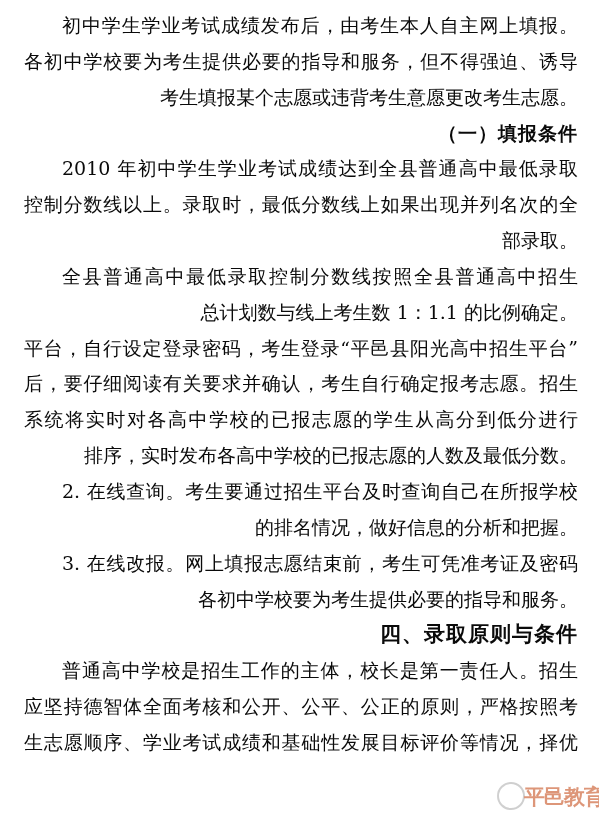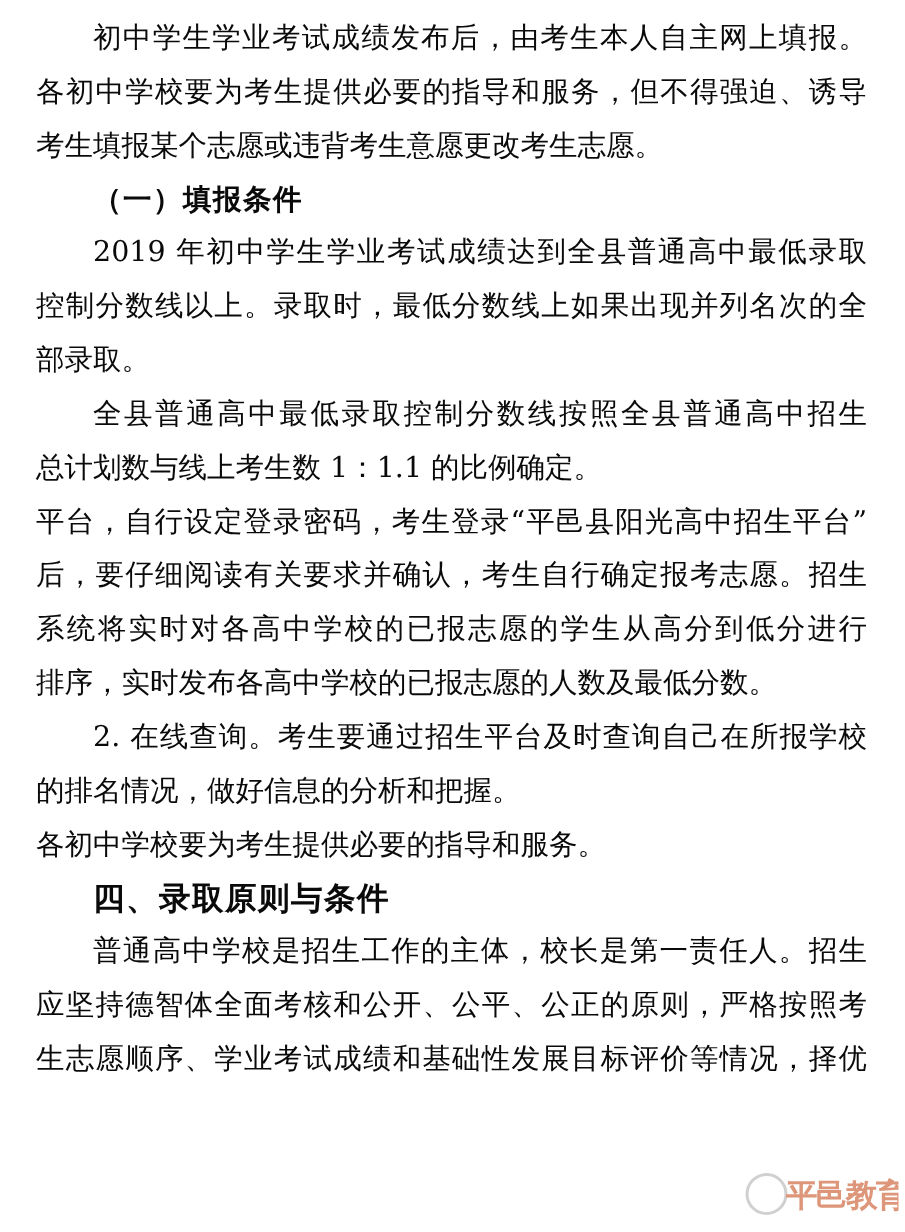--- a/index.html
+++ b/index.html
@@ -21,20 +21,21 @@
     left: 24px;
     top: 8px;
     width: 554px;
   }
   .line {
     height: 35.85px;
     line-height: 35.85px;
     font-size: 19px;
     white-space: normal;
     overflow: visible;
+    text-align: right;
   }
   .line.justify {
     text-align: justify;
     text-align-last: justify;
     text-justify: inter-character;
   }
   .line.indent {
     text-indent: 38px;
   }
   .line.heading-serif {
@@ -82,31 +83,32 @@
 </style>
 </head>
 <body>
 
 <div id="page">
   <div id="doc">
       <div class="line body indent justify">初中学生学业考试成绩发布后，由考生本人自主网上填报。</div>
       <div class="line body justify">各初中学校要为考生提供必要的指导和服务，但不得强迫、诱导</div>
       <div class="line body">考生填报某个志愿或违背考生意愿更改考生志愿。</div>
       <div class="line heading-serif indent">（一）填报条件</div>
-      <div class="line body indent justify">2019 年初中学生学业考试成绩达到全县普通高中最低录取</div>
+      <div class="line body indent justify">2010 年初中学生学业考试成绩达到全县普通高中最低录取</div>
       <div class="line body justify">控制分数线以上。录取时，最低分数线上如果出现并列名次的全</div>
       <div class="line body">部录取。</div>
       <div class="line body indent justify">全县普通高中最低录取控制分数线按照全县普通高中招生</div>
       <div class="line body">总计划数与线上考生数 1：1.1 的比例确定。</div>
       <div class="line body justify">平台，自行设定登录密码，考生登录“平邑县阳光高中招生平台”</div>
       <div class="line body justify">后，要仔细阅读有关要求并确认，考生自行确定报考志愿。招生</div>
       <div class="line body justify">系统将实时对各高中学校的已报志愿的学生从高分到低分进行</div>
       <div class="line body">排序，实时发布各高中学校的已报志愿的人数及最低分数。</div>
       <div class="line body indent justify">2. 在线查询。考生要通过招生平台及时查询自己在所报学校</div>
       <div class="line body">的排名情况，做好信息的分析和把握。</div>
+      <div class="line body indent justify">3. 在线改报。网上填报志愿结束前，考生可凭准考证及密码</div>
       <div class="line body">各初中学校要为考生提供必要的指导和服务。</div>
       <div class="line heading-sans indent">四、录取原则与条件</div>
       <div class="line body indent justify">普通高中学校是招生工作的主体，校长是第一责任人。招生</div>
       <div class="line body justify">应坚持德智体全面考核和公开、公平、公正的原则，严格按照考</div>
       <div class="line body justify">生志愿顺序、学业考试成绩和基础性发展目标评价等情况，择优</div>
     </div>
 
   <div id="watermark">
     <span class="ring"></span>
     <span class="wm-text">平邑教育</span>

